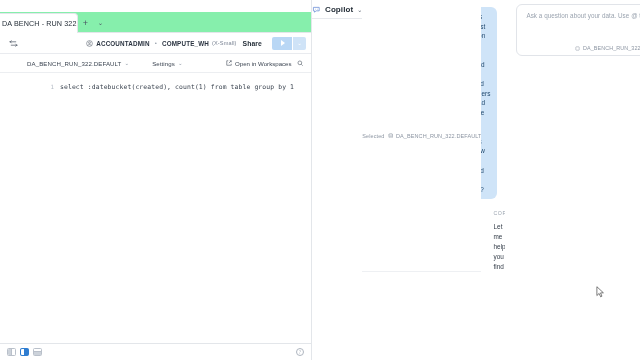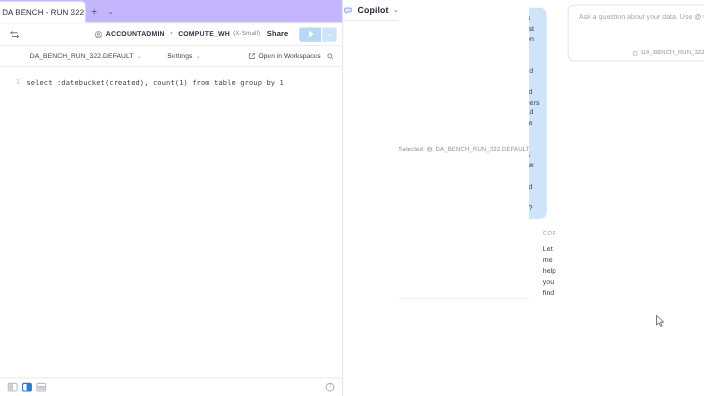--- a/index.html
+++ b/index.html
@@ -18,23 +18,24 @@
     width: 312px; height: 360px;
     display: flex; flex-direction: column;
     background: #fff;
     border-right: 1px solid #e3e6ea;
     position: relative;
   }
 
   
   .tabstrip {
     height: 21px; flex: 0 0 21px;
-    background: #c4b5fd;
+    background: #86efac;
     display: flex; align-items: flex-end;
     position: relative;
+    margin-top: 12px;
   }
   .tabstrip:after {
     content:""; position:absolute; left:0; right:0; bottom:0;
     height:1px; background:#e3e6ea;
   }
   .wtab {
     height: 20px; margin-left:-8px; padding: 0 9px 0 9px;
     background:#fff; border:1px solid #e3e6ea; border-bottom:none;
     border-radius: 4px 4px 0 0;
     display:flex; align-items:center;
@@ -96,21 +97,21 @@
   .crumb {
     font-size:6.1px; color:#3d4653; display:flex; align-items:center; gap:3px;
     letter-spacing:.1px; white-space:nowrap;
   }
   .crumb .car { color:#9aa3af; font-size:5.5px; }
   .crumb-settings { margin-left:23px; }
   .crumb-right { margin-left:auto; display:flex; align-items:center; gap:5px; }
   .ow-link { display:flex; align-items:center; gap:3px; font-size:6.1px; color:#3d4653; }
 
   
-  .editor { flex:1 1 auto; display:flex; position:relative; background:#fff; overflow:hidden; }
+  .editor { flex:1 1 auto; display:flex; position:relative; background:#fff; overflow:hidden;margin-left:36px; }
   .gutter {
     width:24px; flex:0 0 24px; padding-top:9px;
     text-align:right; padding-right:6px;
     font-family:"DejaVu Sans Mono", monospace;
     font-size:5.8px; color:#b3bac4; line-height:11px;
   }
   .code {
     flex:1 1 auto; padding-top:9px; padding-right:8px;
     font-family:"DejaVu Sans Mono", monospace;
     font-size:6.4px; line-height:11px; color:#3a434f;

